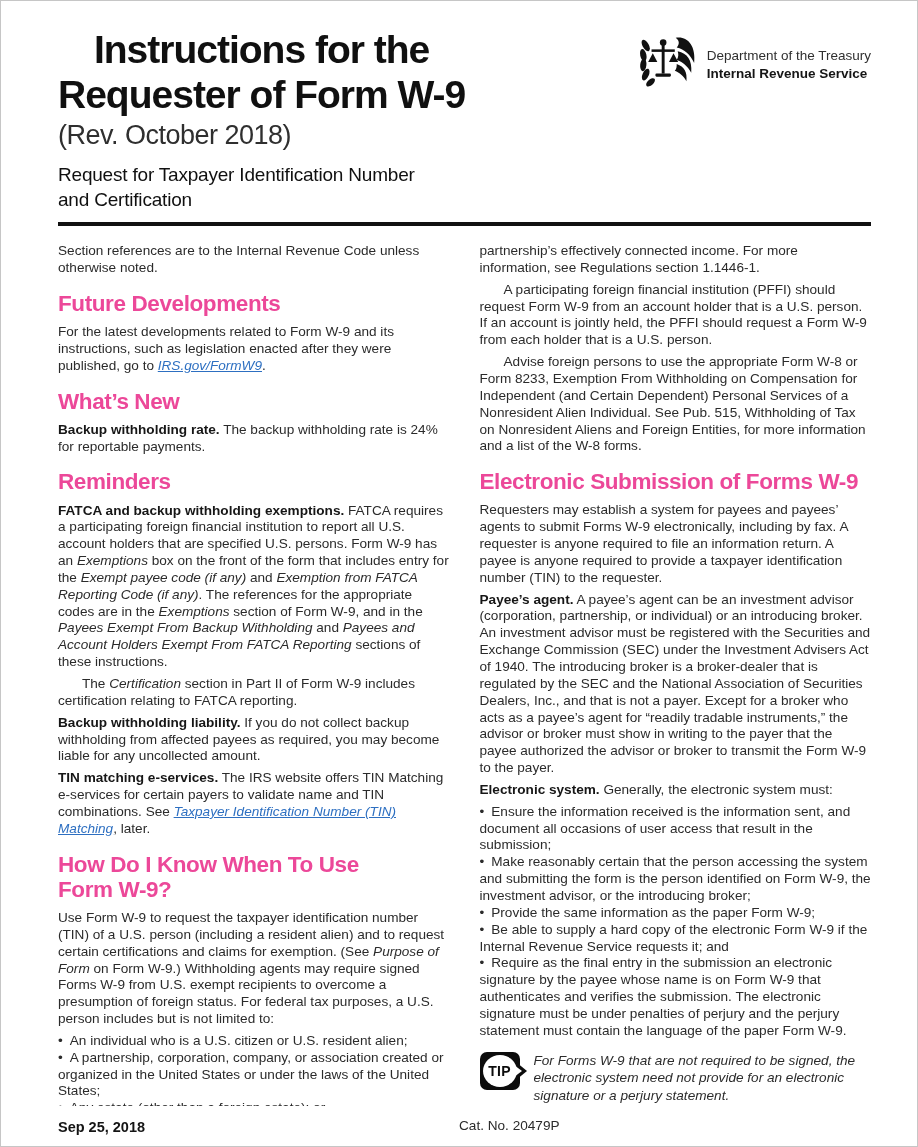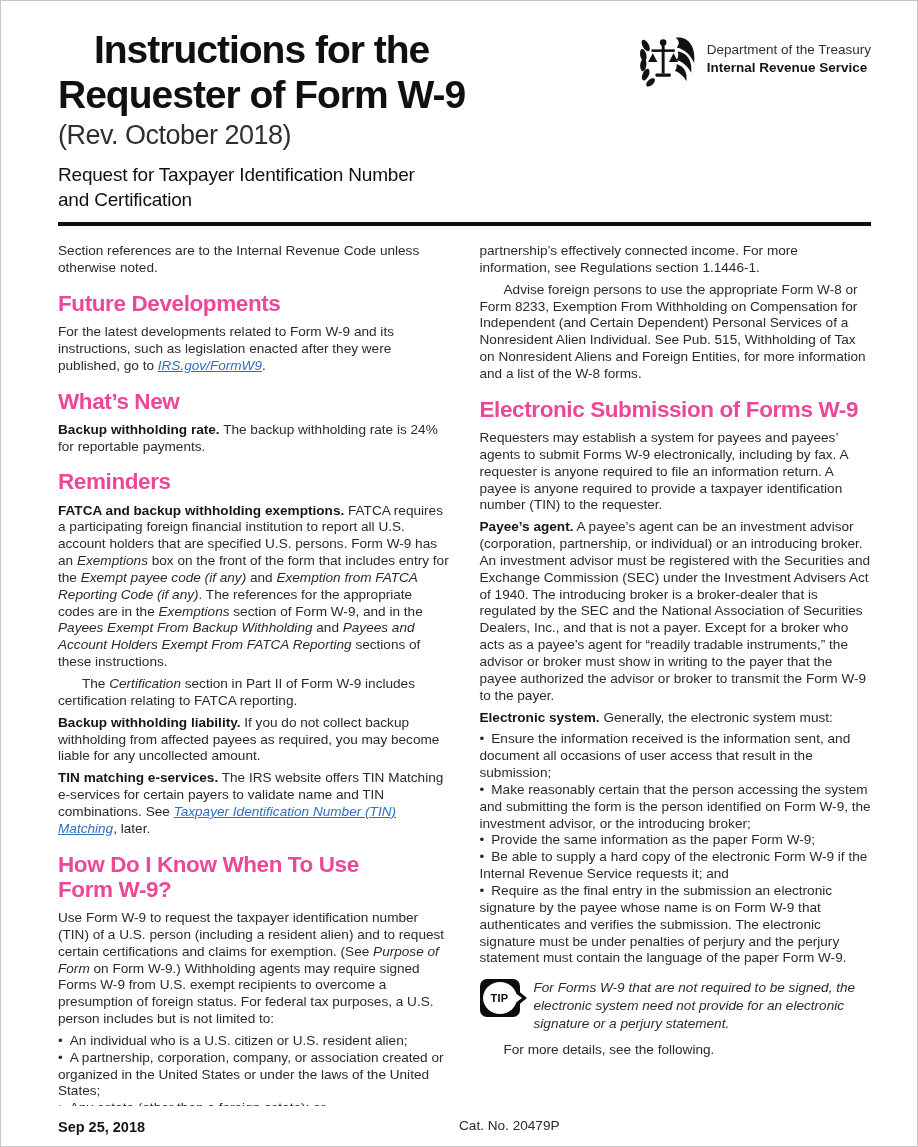--- a/index.html
+++ b/index.html
@@ -12,21 +12,21 @@
   
   .hdr{display:flex;justify-content:space-between;align-items:flex-start;
        padding:26px 46px 0 57px;}
   .doc-title{font-size:39px;font-weight:bold;color:#101010;line-height:1.16;
              letter-spacing:-1px;margin:0;text-align:center;}
   .doc-title span{display:block;}
   .doc-rev{font-size:27px;color:#2f2f2f;margin-top:3px;letter-spacing:-.5px;}
   .doc-sub{font-size:19px;font-weight:normal;color:#101010;line-height:1.28;
            margin-top:12px;letter-spacing:-.2px;}
   .doc-sub span{display:block;}
-  .agency{display:flex;align-items:flex-start;gap:8px;margin-top:6px;}
+  .agency{display:flex;align-items:center;gap:8px;margin-top:6px;}
   .agency svg{width:62px;height:56px;flex:none;}
   .agency-text{font-size:13.5px;line-height:1.35;margin-top:8px;color:#2f2f2f;}
   .agency-text .b{font-weight:bold;color:#161616;}
   .rule{height:4px;background:#111;margin:10px 46px 0 57px;}
   
   .columns{display:flex;gap:30px;padding:12px 46px 0 57px;flex:1;overflow:hidden;}
   .col{flex:1;min-width:0;}
   .sec-heading{font-size:22.5px;font-weight:bold;color:#ec4899;
                letter-spacing:-.4px;line-height:1.12;margin:14px 0 8px;}
   .para{font-size:13.6px;line-height:1.24;margin:5px 0;}
@@ -38,21 +38,21 @@
   
   .tip{display:flex;gap:14px;margin:12px 0 10px;align-items:flex-start;}
   .tip-icon{position:relative;width:40px;height:38px;background:#0c0c0c;
             border-radius:7px;flex:none;}
   .tip-icon::before{content:"";position:absolute;right:-7px;top:50%;margin-top:-9px;
             border:9px solid transparent;border-left:11px solid #0c0c0c;border-right:0;}
   .tip-icon::after{content:"";position:absolute;right:-2px;top:50%;margin-top:-6px;
             border:6px solid transparent;border-left:8px solid #fff;border-right:0;}
   .tip-circle{position:absolute;inset:3px;background:#fff;border-radius:50%;
             display:flex;align-items:center;justify-content:center;
-            font-weight:bold;font-size:11px;color:#0c0c0c;letter-spacing:.3px;z-index:1;}
+            font-weight:bold;font-size:14px;color:#0c0c0c;letter-spacing:.3px;z-index:1;}
   .tip-text{font-size:13.6px;line-height:1.3;font-style:italic;margin:0;}
   
   .ftr{position:relative;padding:12px 72px 16px 57px;height:40px;box-sizing:border-box;}
   .ftr-date{font-weight:bold;font-size:14.5px;color:#141414;}
   .ftr-cat{position:absolute;left:50%;top:12px;font-size:13.6px;color:#2b2b2b;}
 </style>
 </head>
 <body>
 
 <div class="page">
@@ -111,20 +111,21 @@
         <p class="para"><b>TIN matching e-services.</b><span>  The IRS website offers TIN Matching e-services for certain payers to validate name and TIN combinations. See </span><a class="doclink" href="#">Taxpayer Identification Number (TIN) Matching</a><span>, later.</span></p>
         <h2 class="sec-heading">How Do I Know When To Use<br>Form W-9?</h2>
         <p class="para"><span>Use Form W-9 to request the taxpayer identification number (TIN) of a U.S. person (including a resident alien) and to request certain certifications and claims for exemption. (See </span><i>Purpose of Form</i><span> on Form W-9.) Withholding agents may require signed Forms W-9 from U.S. exempt recipients to overcome a presumption of foreign status. For federal tax purposes, a U.S. person includes but is not limited to:</span></p>
         <p class="para bullet"><span class="dot">•</span><span>An individual who is a U.S. citizen or U.S. resident alien;</span></p>
         <p class="para bullet"><span class="dot">•</span><span>A partnership, corporation, company, or association created or organized in the United States or under the laws of the United States;</span></p>
         <p class="para bullet"><span class="dot">•</span><span>Any estate (other than a foreign estate); or</span></p>
         <p class="para bullet"><span class="dot">•</span><span>A domestic trust (as defined in Regulations section 301.7701-7).</span></p>
       </div>
     <div class="col">
         <p class="para"><span>partnership’s effectively connected income. For more information, see Regulations section 1.1446-1.</span></p>
+        <p class="para indent"><span>A participating foreign financial institution (PFFI) should request Form W-9 from an account holder that is a U.S. person. If an account is jointly held, the PFFI should request a Form W-9 from each holder that is a U.S. person.</span></p>
         <p class="para indent"><span>Advise foreign persons to use the appropriate Form W-8 or Form 8233, Exemption From Withholding on Compensation for Independent (and Certain Dependent) Personal Services of a Nonresident Alien Individual. See Pub. 515, Withholding of Tax on Nonresident Aliens and Foreign Entities, for more information and a list of the W-8 forms.</span></p>
         <h2 class="sec-heading">Electronic Submission of Forms W-9</h2>
         <p class="para"><span>Requesters may establish a system for payees and payees’ agents to submit Forms W-9 electronically, including by fax. A requester is anyone required to file an information return. A payee is anyone required to provide a taxpayer identification number (TIN) to the requester.</span></p>
         <p class="para"><b>Payee’s agent.</b><span>  A payee’s agent can be an investment advisor (corporation, partnership, or individual) or an introducing broker. An investment advisor must be registered with the Securities and Exchange Commission (SEC) under the Investment Advisers Act of 1940. The introducing broker is a broker-dealer that is regulated by the SEC and the National Association of Securities Dealers, Inc., and that is not a payer. Except for a broker who acts as a payee’s agent for “readily tradable instruments,” the advisor or broker must show in writing to the payer that the payee authorized the advisor or broker to transmit the Form W-9 to the payer.</span></p>
         <p class="para"><b>Electronic system.</b><span>  Generally, the electronic system must:</span></p>
         <p class="para bullet"><span class="dot">•</span><span>Ensure the information received is the information sent, and document all occasions of user access that result in the submission;</span></p>
         <p class="para bullet"><span class="dot">•</span><span>Make reasonably certain that the person accessing the system and submitting the form is the person identified on Form W-9, the investment advisor, or the introducing broker;</span></p>
         <p class="para bullet"><span class="dot">•</span><span>Provide the same information as the paper Form W-9;</span></p>
         <p class="para bullet"><span class="dot">•</span><span>Be able to supply a hard copy of the electronic Form W-9 if the Internal Revenue Service requests it; and</span></p>
         <p class="para bullet"><span class="dot">•</span><span>Require as the final entry in the submission an electronic signature by the payee whose name is on Form W-9 that authenticates and verifies the submission. The electronic signature must be under penalties of perjury and the perjury statement must contain the language of the paper Form W-9.</span></p>

